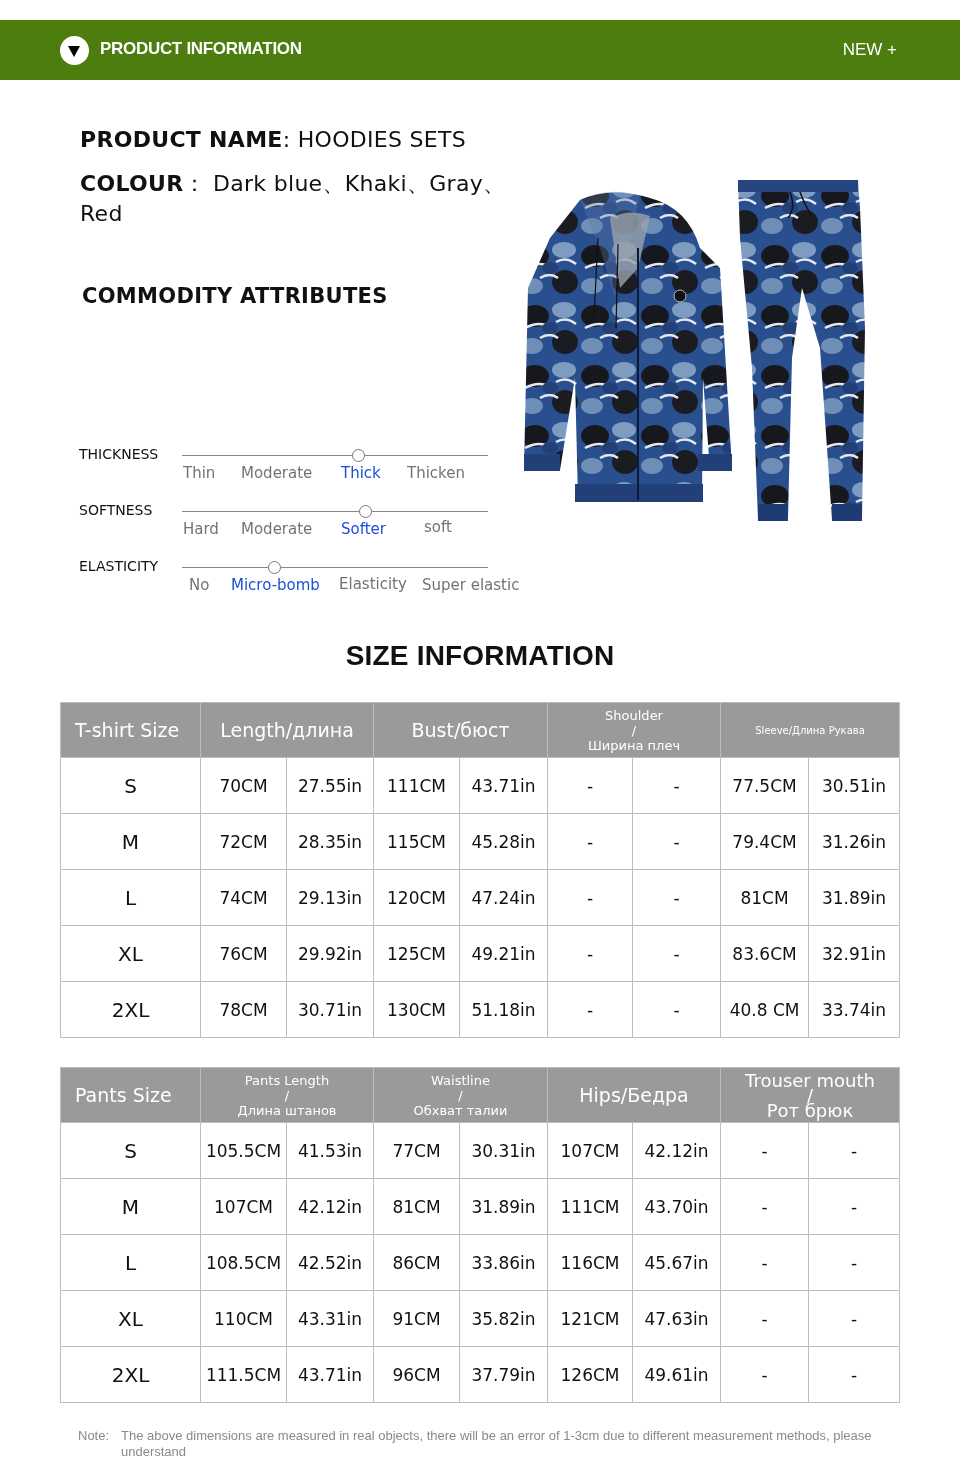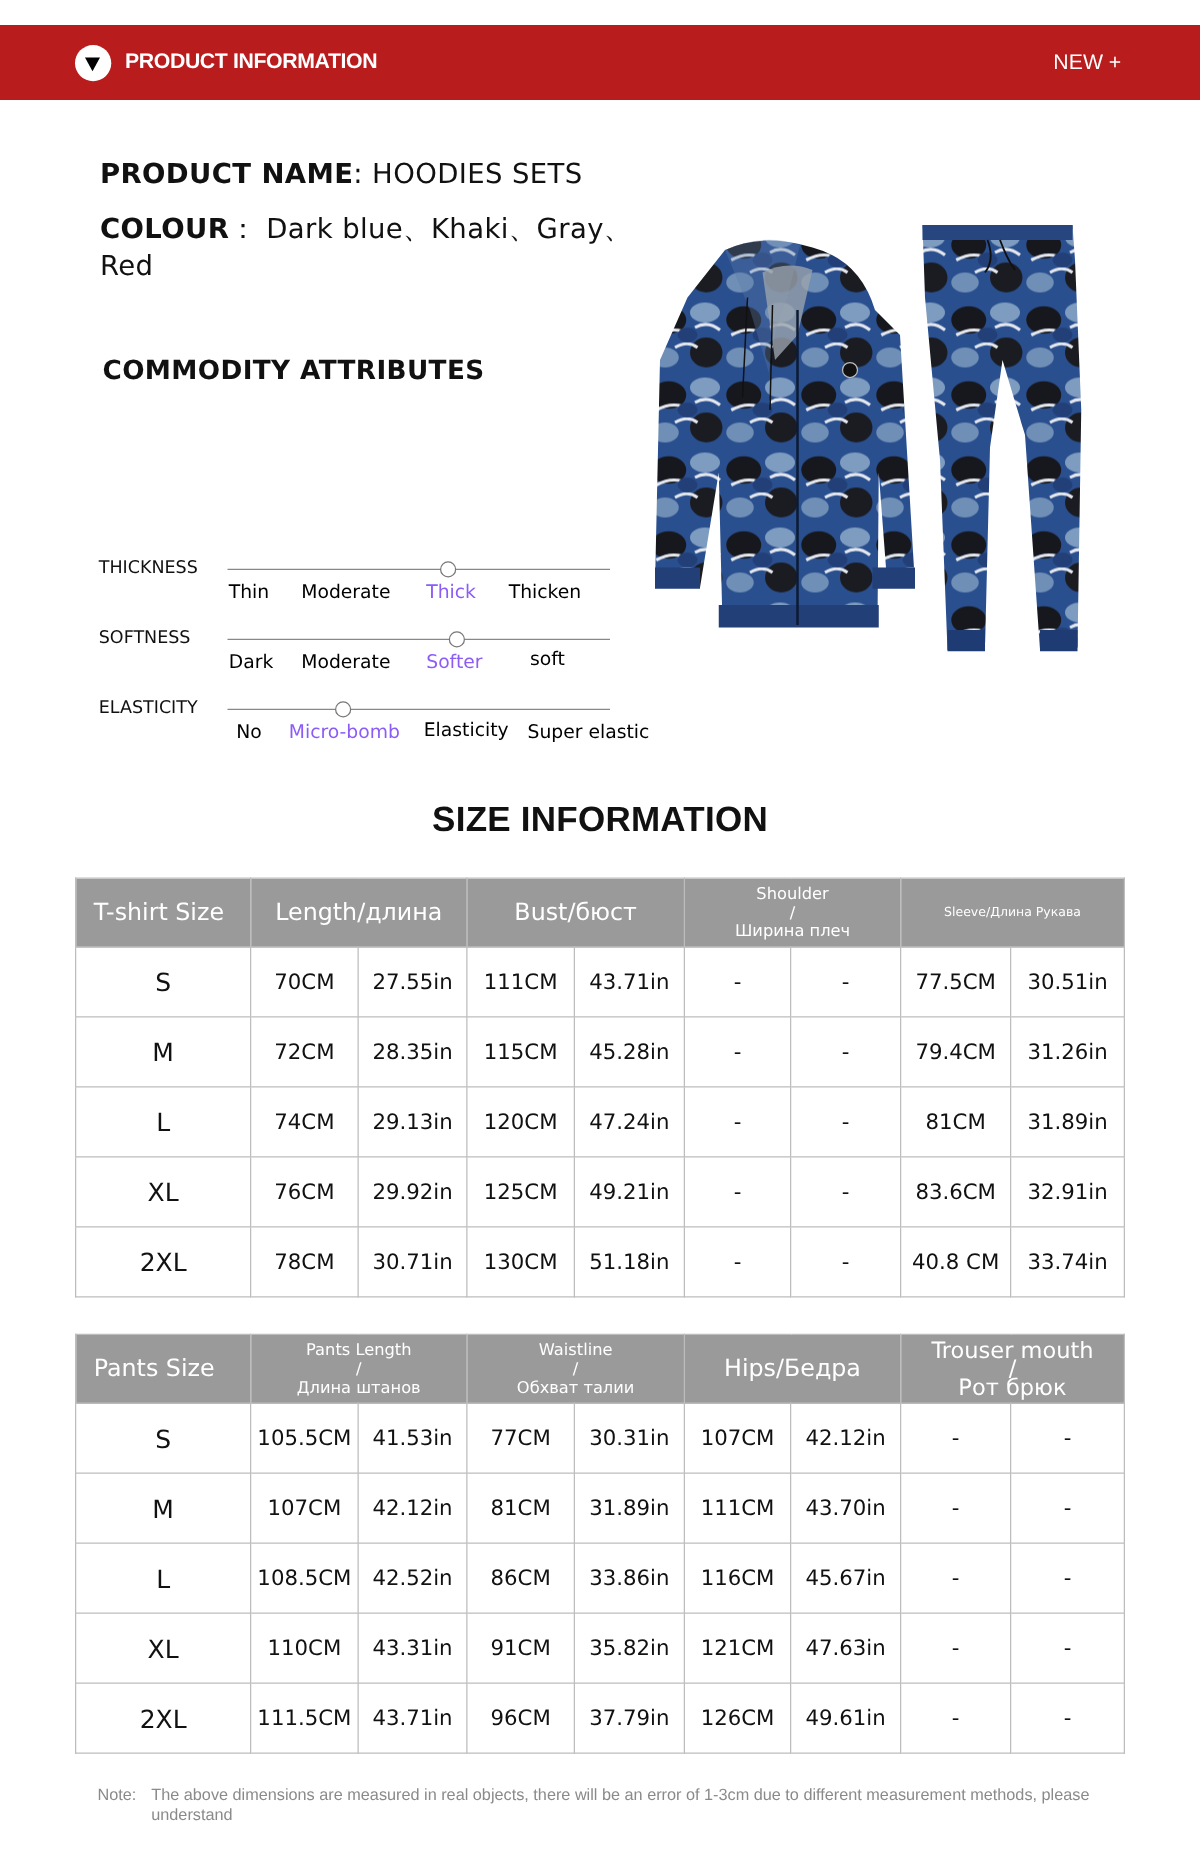--- a/index.html
+++ b/index.html
@@ -1,37 +1,37 @@
 <!DOCTYPE html>
 <html><head>
 <meta charset="utf-8">
 <style>
   * { box-sizing: border-box; margin: 0; padding: 0; }
   html, body { width: 960px; height: 1479px; background: #ffffff; overflow: hidden; }
   body { position: relative; font-family: "DejaVu Sans", "Liberation Sans", sans-serif; color: #111; }
 
-  .topbar { position: absolute; left: 0; top: 20px; width: 960px; height: 60px; background: #b91c1c; }
+  .topbar { position: absolute; left: 0; top: 20px; width: 960px; height: 60px; background: #4d7c0f; }
   .topbar .bullet { position: absolute; left: 60px; top: 16px; width: 29px; height: 29px; border-radius: 50%; background: #fff; }
   .topbar .bullet::after { content: ""; position: absolute; left: 8px; top: 10px; width: 0; height: 0;
     border-left: 6.5px solid transparent; border-right: 6.5px solid transparent; border-top: 11px solid #000; }
   .topbar .title { position: absolute; left: 100px; top: 19px; color: #fff; font-size: 17px; font-weight: bold; letter-spacing: -0.3px; font-family: "Liberation Sans", sans-serif; }
   .topbar .new { position: absolute; right: 63px; top: 20px; color: #fff; font-size: 17px; font-family: "Liberation Sans", sans-serif; }
 
   .pname { position: absolute; left: 80px; top: 127px; font-size: 22px; letter-spacing: 0.3px; }
   .pname b, .colour b, .attr-title { font-weight: bold; }
   .colour { position: absolute; left: 80px; top: 169px; width: 430px; font-size: 22px; line-height: 30px; letter-spacing: 0.3px; }
   .attr-title { position: absolute; left: 82px; top: 284px; font-size: 21px; letter-spacing: 0.3px; }
   .fabric { position: absolute; left: 82px; top: 325px; font-size: 22px; line-height: 36px; letter-spacing: 0.4px; }
 
   .scale { position: absolute; left: 79px; width: 460px; height: 50px; }
   .scale .lbl { position: absolute; left: 0; top: 0; font-size: 14px; color: #111; }
   .scale .track { position: absolute; left: 103px; top: 9px; width: 306px; height: 1px; background: #888; }
   .scale .knob { position: absolute; top: 3px; width: 13px; height: 13px; border-radius: 50%; border: 1px solid #777; background: #fff; }
-  .scale .opt { position: absolute; top: 18px; font-size: 15px; color: #000000; white-space: nowrap; }
-  .scale .opt.on { color: #8b5cf6; }
+  .scale .opt { position: absolute; top: 18px; font-size: 15px; color: #737373; white-space: nowrap; }
+  .scale .opt.on { color: #1d4ed8; }
 
   .product-img { position: absolute; left: 520px; top: 178px; width: 350px; height: 350px; }
 
   .size-title { position: absolute; left: 0; width: 960px; top: 640px; text-align: center; font-size: 28px; font-weight: bold; font-family: "Liberation Sans", sans-serif; letter-spacing: 0.2px; }
 
   table.sz { position: absolute; left: 60px; width: 839px; border-collapse: collapse; table-layout: fixed; }
   table.sz th { background: #9a9a9a; color: #fff; font-weight: normal; border: 1px solid #bdbdbd; height: 55px; text-align: center; vertical-align: middle; line-height: 15px; }
   table.sz th.big { font-size: 19px; }
   table.sz th.first { text-align: left; padding-left: 14px; font-size: 19px; }
   table.sz th.small { font-size: 13px; }
@@ -68,21 +68,21 @@
   <span class="opt" style="left:104px;">Thin</span>
   <span class="opt" style="left:162px;">Moderate</span>
   <span class="opt on" style="left:262px;">Thick</span>
   <span class="opt" style="left:328px;">Thicken</span>
 </div>
 
 <div class="scale" style="top:502px;">
   <span class="lbl">SOFTNESS</span>
   <span class="track"></span>
   <span class="knob" style="left:280px;"></span>
-  <span class="opt" style="left:104px;">Dark</span>
+  <span class="opt" style="left:104px;">Hard</span>
   <span class="opt" style="left:162px;">Moderate</span>
   <span class="opt on" style="left:262px;">Softer</span>
   <span class="opt" style="left:345px; top:16px;">soft</span>
 </div>
 
 <div class="scale" style="top:558px;">
   <span class="lbl">ELASTICITY</span>
   <span class="track"></span>
   <span class="knob" style="left:189px;"></span>
   <span class="opt" style="left:110px;">No</span>

